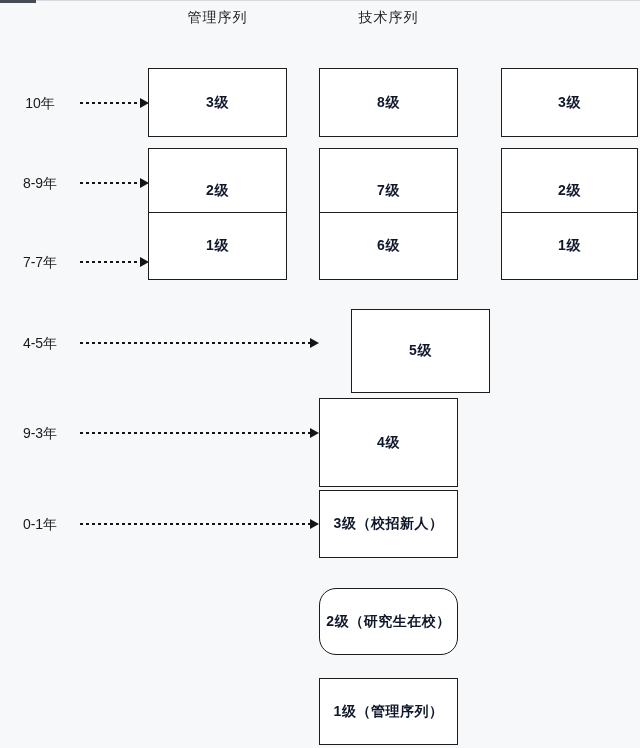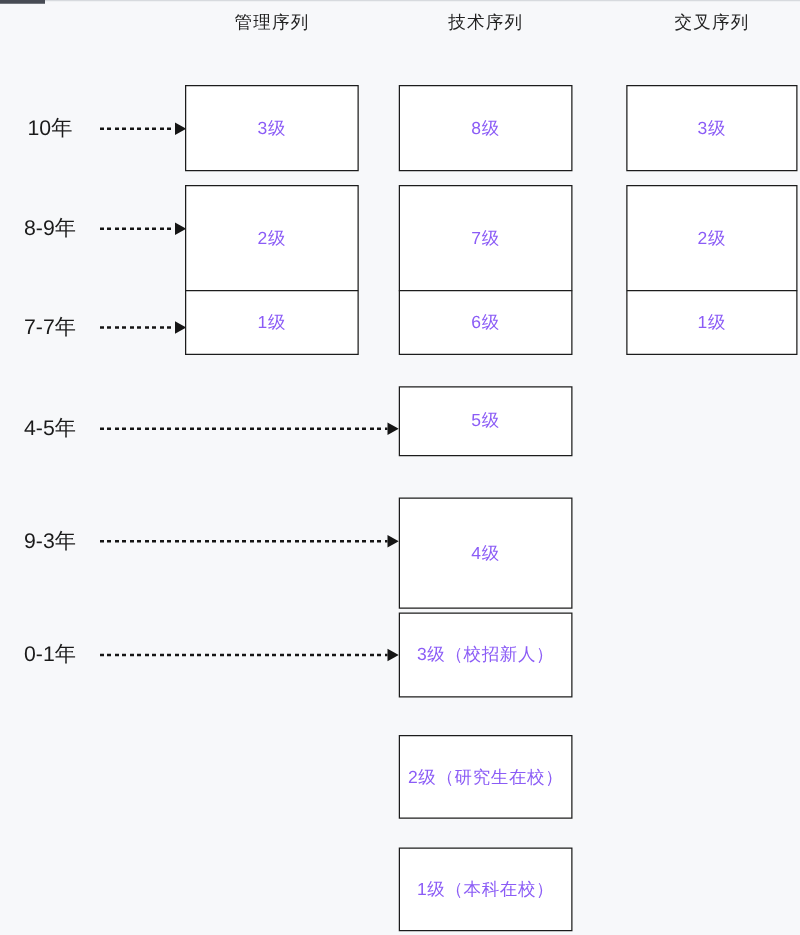--- a/index.html
+++ b/index.html
@@ -47,21 +47,21 @@
   .hdr-technical  { left: 319px; width: 139px; }
   .hdr-cross      { left: 501px; width: 137px; }
 
   .year-label {
     position: absolute;
     left: 14px;
     width: 52px;
     height: 20px;
     line-height: 20px;
     text-align: center;
-    font-size: 17px;
+    font-size: 14px;
     color: #1a1a1a;
   }
   .arrow {
     position: absolute;
     height: 10px;
   }
   .arrow .line {
     position: absolute;
     left: 0; top: 4px;
     height: 2px;
@@ -77,47 +77,47 @@
   }
   .level-box {
     position: absolute;
     background: #ffffff;
     border: 1.5px solid #1c1c1c;
     box-sizing: border-box;
     display: flex;
     align-items: center;
     justify-content: center;
     font-size: 14px;
-    color: #8b5cf6;
+    color: #0f172a;
     letter-spacing: 0.5px;
+    font-weight: bold;
   }
   .col-m { left: 148px; width: 139px; }
   .col-t { left: 319px; width: 139px; }
   .col-c { left: 501px; width: 137px; }
 
   .row-0 { top: 68px;  height: 69px; }
   .row-1 { top: 148px; height: 85px; }
-  .row-2 { top: 232px; height: 52px; }
-  .row-3 { top: 309px; height: 56px; }
+  .row-2 { top: 212px; height: 68px; }
+  .row-3 { top: 309px; height: 84px; margin-left: 32px; }
   .row-4 { top: 398px; height: 89px; }
   .row-5 { top: 490px; height: 68px; }
-  .row-6 { top: 588px; height: 67px; }
+  .row-6 { top: 588px; height: 67px; border-radius: 17px; }
   .row-7 { top: 678px; height: 67px; }
 </style>
 </head>
 <body>
 
 <div class="canvas">
 
   <div class="top-edge-line"></div>
   <div class="top-left-strip"></div>
 
   <div class="col-header hdr-management">管理序列</div>
   <div class="col-header hdr-technical">技术序列</div>
-  <div class="col-header hdr-cross">交叉序列</div>
 
   <div class="year-label" style="top:93px">10年</div>
   <div class="year-label" style="top:173px">8-9年</div>
   <div class="year-label" style="top:252px">7-7年</div>
   <div class="year-label" style="top:333px">4-5年</div>
   <div class="year-label" style="top:423px">9-3年</div>
   <div class="year-label" style="top:514px">0-1年</div>
 
   <div class="arrow" style="left:80px; top:98px;  width:69px">
     <div class="line" style="width:60px"></div>
@@ -153,15 +153,15 @@
   <div class="level-box col-c row-1">2级</div>
 
   <div class="level-box col-m row-2">1级</div>
   <div class="level-box col-t row-2">6级</div>
   <div class="level-box col-c row-2">1级</div>
 
   <div class="level-box col-t row-3">5级</div>
   <div class="level-box col-t row-4">4级</div>
   <div class="level-box col-t row-5">3级（校招新人）</div>
   <div class="level-box col-t row-6">2级（研究生在校）</div>
-  <div class="level-box col-t row-7">1级（本科在校）</div>
+  <div class="level-box col-t row-7">1级（管理序列）</div>
 
 </div>
 
 </body></html>

